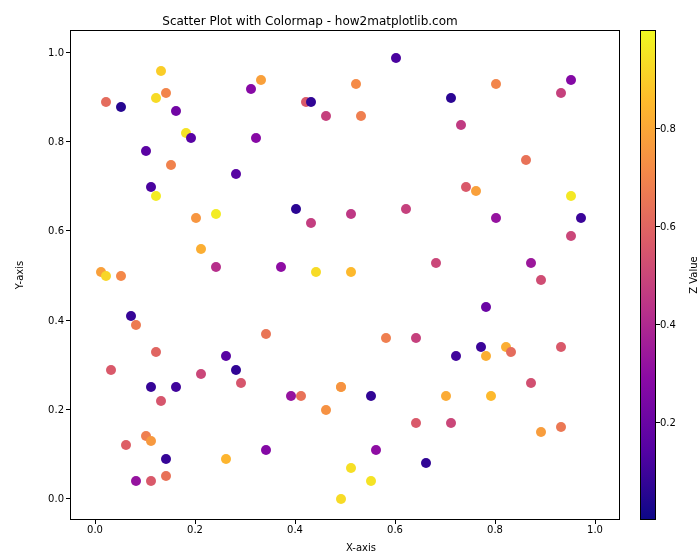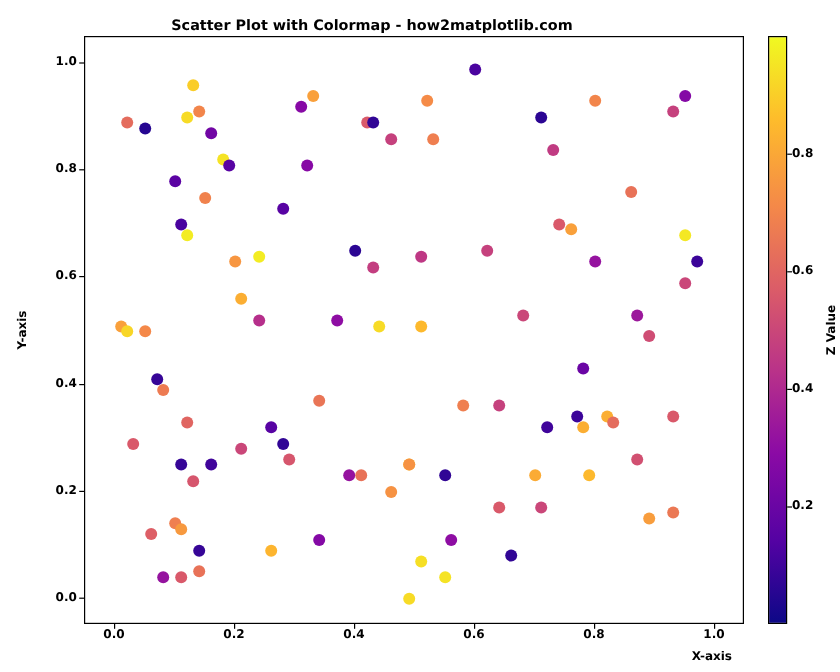--- a/index.html
+++ b/index.html
@@ -9,45 +9,44 @@
     height: 560px;
     background: #ffffff;
     font-family: "DejaVu Sans", Arial, sans-serif;
     font-size: 10px;
     color: #000;
   }
   .figure {
     position: relative;
     width: 700px;
     height: 560px;
-    font-weight: bold;
   }
   .title {
     position: absolute;
     top: 14px;
     left: 0;
     width: 620px;
     text-align: center;
     font-size: 12px;
   }
   .plot-area {
     position: absolute;
     left: 70px;
     top: 30px;
     width: 550px;
     height: 490px;
     border: 1px solid #000;
     box-sizing: border-box;
   }
   .xlabel {
     position: absolute;
-    left: 60px;
+    left: 86px;
     top: 542px;
     width: 550px;
-    text-align: right;
+    text-align: center;
     font-size: 10px;
   }
   .ylabel {
     position: absolute;
     left: 14px;
     top: 30px;
     width: 490px;
     height: 14px;
     transform-origin: 0 0;
     transform: rotate(-90deg) translateX(-490px);

